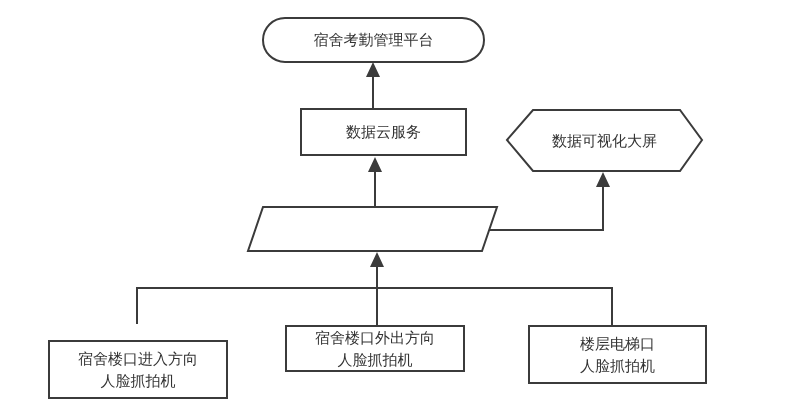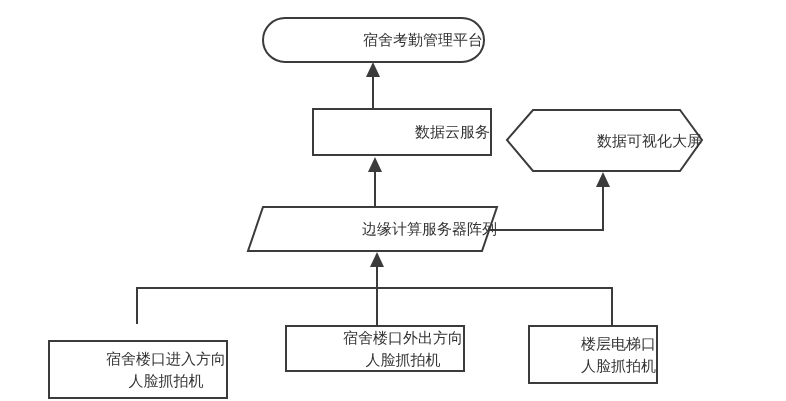--- a/index.html
+++ b/index.html
@@ -33,21 +33,21 @@
   }
   .connectors .shape-outline {
     fill: var(--bg);
     stroke: var(--stroke);
     stroke-width: 2;
   }
   .node {
     position: absolute;
     display: flex;
     align-items: center;
-    justify-content: flex-end;
+    justify-content: center;
     text-align: center;
     color: var(--text);
     font-size: 15px;
     line-height: 1.45;
     white-space: pre-line;
   }
   .node.boxed {
     border: 2px solid var(--stroke);
     background: var(--bg);
   }
@@ -77,40 +77,37 @@
     <line class="edge-line" x1="377" y1="288" x2="377" y2="325"></line>
 
     <line class="edge-line" x1="377" y1="288" x2="377" y2="265"></line>
     <polygon class="arrowhead" points="377,252 370,267 384,267"></polygon>
   </svg>
 
   <div class="node boxed stadium" style="left:262px; top:17px; width:223px; height:46px;">
     <span class="node-label">宿舍考勤管理平台</span>
   </div>
 
-  <div class="node boxed" style="left:312px; top:108px; width:180px; height:48px;">
+  <div class="node boxed" style="left:300px; top:108px; width:167px; height:48px;">
     <span class="node-label">数据云服务</span>
   </div>
 
   <div class="node" style="left:507px; top:110px; width:195px; height:61px;">
     <span class="node-label">数据可视化大屏</span>
   </div>
 
-  <div class="node" style="left:248px; top:207px; width:249px; height:44px;">
-    <span class="node-label">边缘计算服务器阵列</span>
-  </div>
 
   <div class="node boxed" style="left:48px; top:324px; width:180px; height:59px;margin-top:16px;">
     <span class="node-label">宿舍楼口进入方向
 人脸抓拍机</span>
   </div>
 
   <div class="node boxed" style="left:285px; top:325px; width:180px; height:47px;">
     <span class="node-label">宿舍楼口外出方向
 人脸抓拍机</span>
   </div>
 
-  <div class="node boxed" style="left:528px; top:325px; width:130px; height:59px;">
+  <div class="node boxed" style="left:528px; top:325px; width:179px; height:59px;">
     <span class="node-label">楼层电梯口
 人脸抓拍机</span>
   </div>
 
 </div>
 
 </body></html>

